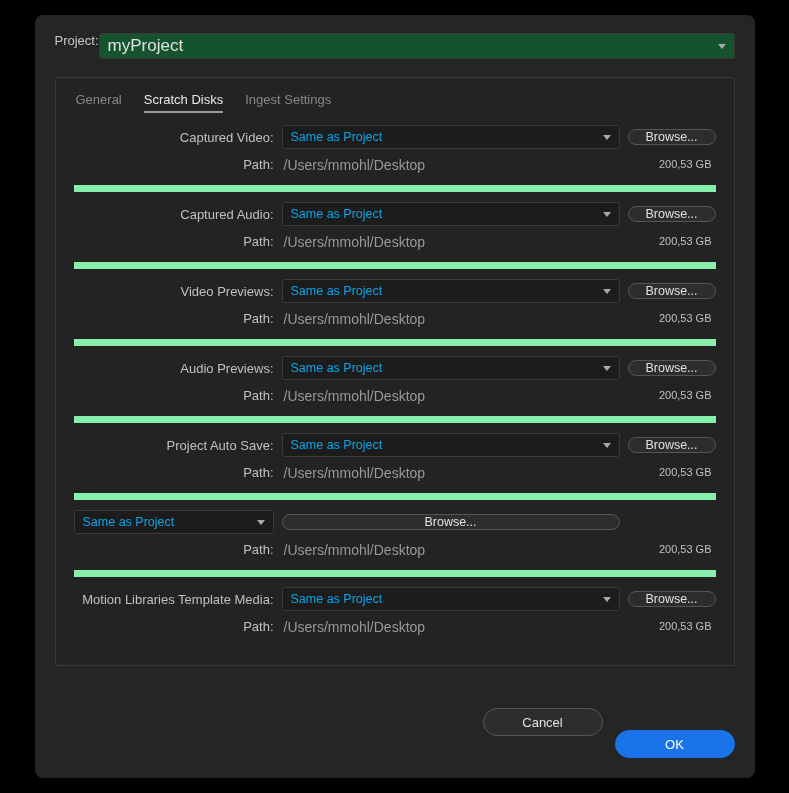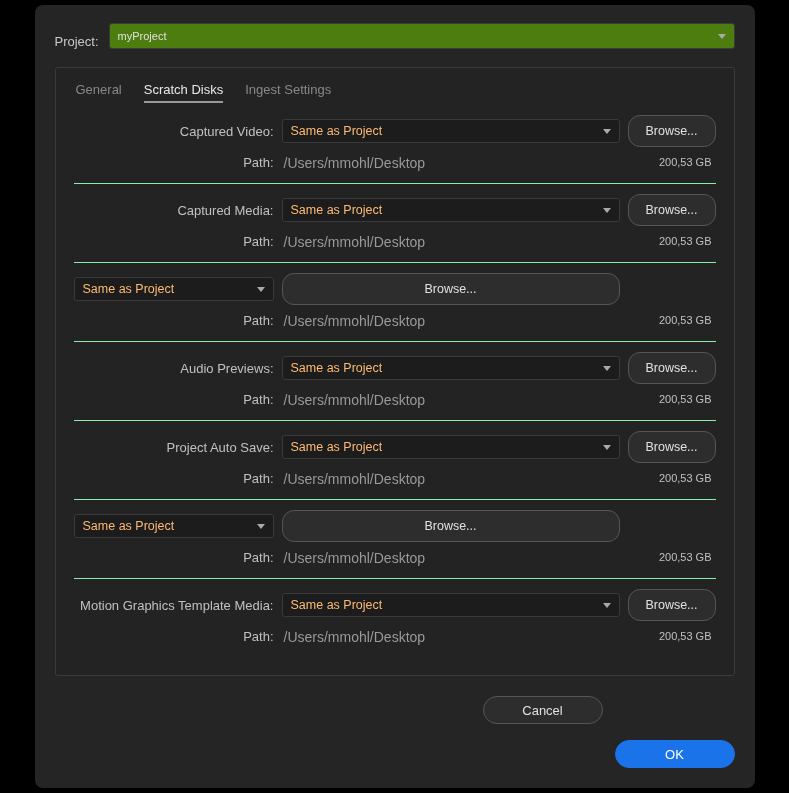--- a/index.html
+++ b/index.html
@@ -29,39 +29,39 @@
       text-align: center;
       font-size: 13px;
       color: #e6e6e6;
       border-bottom: 1px solid #1a1a1a;
     }
     .content {
       padding: 18px 20px 20px 20px;
     }
     .project-row {
       display: flex;
-      align-items: flex-end;
-      gap: 10px;
+      align-items: flex-start;
+      gap: 0;
       margin-bottom: 18px;
       font-size: 13px;
     }
     .project-row .label {
       color: #c8c8c8;
     }
     .project-select {
       flex: 1;
-      background: #4d7c0f;
+      background: #14532d;
       border: 1px solid #3a3a3a;
       border-radius: 3px;
       height: 26px;
       display: flex;
       align-items: center;
       padding: 0 8px;
       color: #e0e0e0;
-      font-size: 11px;
+      font-size: 17px;
       position: relative;
       cursor: pointer;
     }
     .project-select .caret {
       margin-left: auto;
       width: 0;
       height: 0;
       border-left: 4px solid transparent;
       border-right: 4px solid transparent;
       border-top: 5px solid #aaa;
@@ -83,21 +83,21 @@
       color: #888;
       padding: 4px 0;
       cursor: pointer;
     }
     .tab.active {
       color: #e8e8e8;
       border-bottom: 2px solid #999;
       text-align: center;
     }
     .section {
-      border-bottom: 1px solid #86efac;
+      border-bottom: 7px solid #86efac;
       padding: 10px 0 12px 0;
     }
     .section:last-child {
       border-bottom: none;
     }
     .row {
       display: grid;
       grid-template-columns: 200px 1fr 88px;
       gap: 8px;
       align-items: center;
@@ -112,37 +112,37 @@
       text-align: right;
     }
     .dropdown {
       background: #1c1c1c;
       border: 1px solid #3a3a3a;
       border-radius: 3px;
       height: 24px;
       display: flex;
       align-items: center;
       padding: 0 8px;
-      color: #fdba74;
+      color: #0ea5e9;
       font-size: 12.5px;
       cursor: pointer;
     }
     .dropdown .caret {
       margin-left: auto;
       width: 0;
       height: 0;
       border-left: 4px solid transparent;
       border-right: 4px solid transparent;
       border-top: 5px solid #aaa;
     }
     .browse-btn {
       background: #2d2d2d;
       border: 1px solid #555;
       border-radius: 12px;
-      height: 32px;
+      height: 16px;
       color: #e0e0e0;
       font-size: 12.5px;
       display: flex;
       align-items: center;
       justify-content: center;
       cursor: pointer;
     }
     .path-text {
       color: #999;
       font-size: 14px;
@@ -152,20 +152,21 @@
       color: #c0c0c0;
       font-size: 11px;
       text-align: right;
       padding-right: 4px;
     }
     .footer {
       display: flex;
       justify-content: flex-end;
       gap: 12px;
       margin-top: 20px;
+      align-items: center;
     }
     .btn {
       width: 120px;
       height: 28px;
       border-radius: 14px;
       font-size: 13px;
       display: flex;
       align-items: center;
       justify-content: center;
       cursor: pointer;
@@ -214,36 +215,37 @@
         </div>
         <div class="row path-row">
           <span class="field-label">Path:</span>
           <span class="path-text">/Users/mmohl/Desktop</span>
           <span class="size-text">200,53 GB</span>
         </div>
       </div>
 
       <div class="section">
         <div class="row">
-          <span class="field-label">Captured Media:</span>
-          <div class="dropdown">
-            <span>Same as Project</span>
-            <span class="caret"></span>
-          </div>
-          <div class="browse-btn">Browse...</div>
-        </div>
-        <div class="row path-row">
-          <span class="field-label">Path:</span>
-          <span class="path-text">/Users/mmohl/Desktop</span>
-          <span class="size-text">200,53 GB</span>
-        </div>
-      </div>
-
-      <div class="section">
-        <div class="row">
+          <span class="field-label">Captured Audio:</span>
+          <div class="dropdown">
+            <span>Same as Project</span>
+            <span class="caret"></span>
+          </div>
+          <div class="browse-btn">Browse...</div>
+        </div>
+        <div class="row path-row">
+          <span class="field-label">Path:</span>
+          <span class="path-text">/Users/mmohl/Desktop</span>
+          <span class="size-text">200,53 GB</span>
+        </div>
+      </div>
+
+      <div class="section">
+        <div class="row">
+          <span class="field-label">Video Previews:</span>
           <div class="dropdown">
             <span>Same as Project</span>
             <span class="caret"></span>
           </div>
           <div class="browse-btn">Browse...</div>
         </div>
         <div class="row path-row">
           <span class="field-label">Path:</span>
           <span class="path-text">/Users/mmohl/Desktop</span>
           <span class="size-text">200,53 GB</span>
@@ -292,21 +294,21 @@
         </div>
         <div class="row path-row">
           <span class="field-label">Path:</span>
           <span class="path-text">/Users/mmohl/Desktop</span>
           <span class="size-text">200,53 GB</span>
         </div>
       </div>
 
       <div class="section">
         <div class="row">
-          <span class="field-label">Motion Graphics Template Media:</span>
+          <span class="field-label">Motion Libraries Template Media:</span>
           <div class="dropdown">
             <span>Same as Project</span>
             <span class="caret"></span>
           </div>
           <div class="browse-btn">Browse...</div>
         </div>
         <div class="row path-row">
           <span class="field-label">Path:</span>
           <span class="path-text">/Users/mmohl/Desktop</span>
           <span class="size-text">200,53 GB</span>

